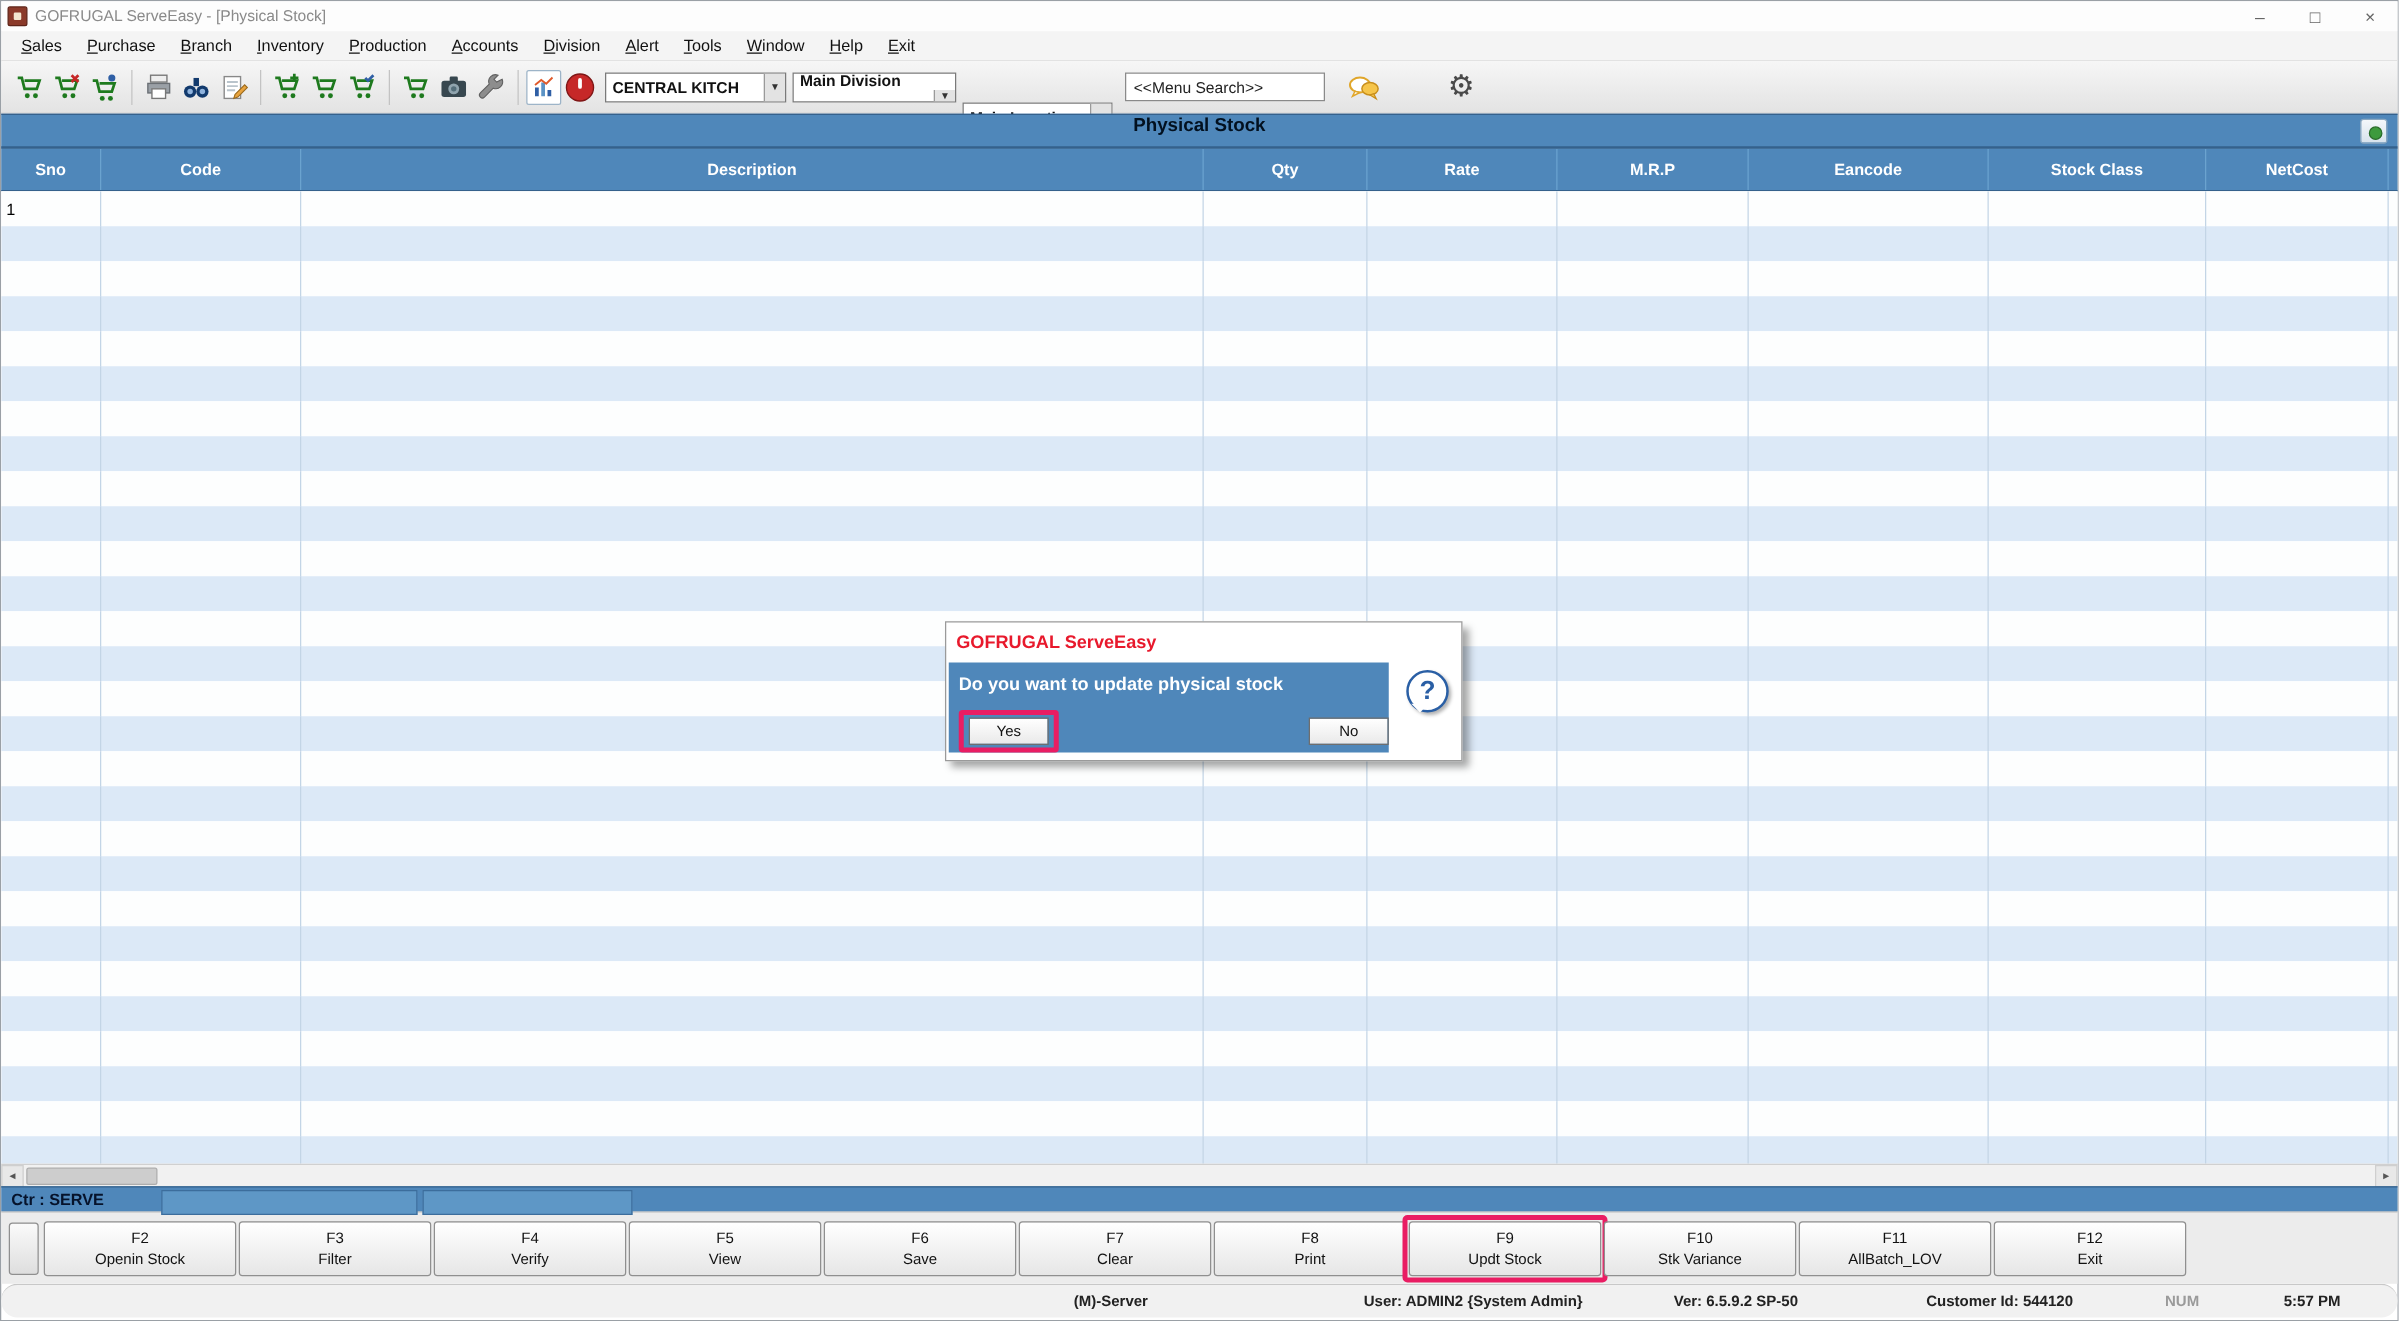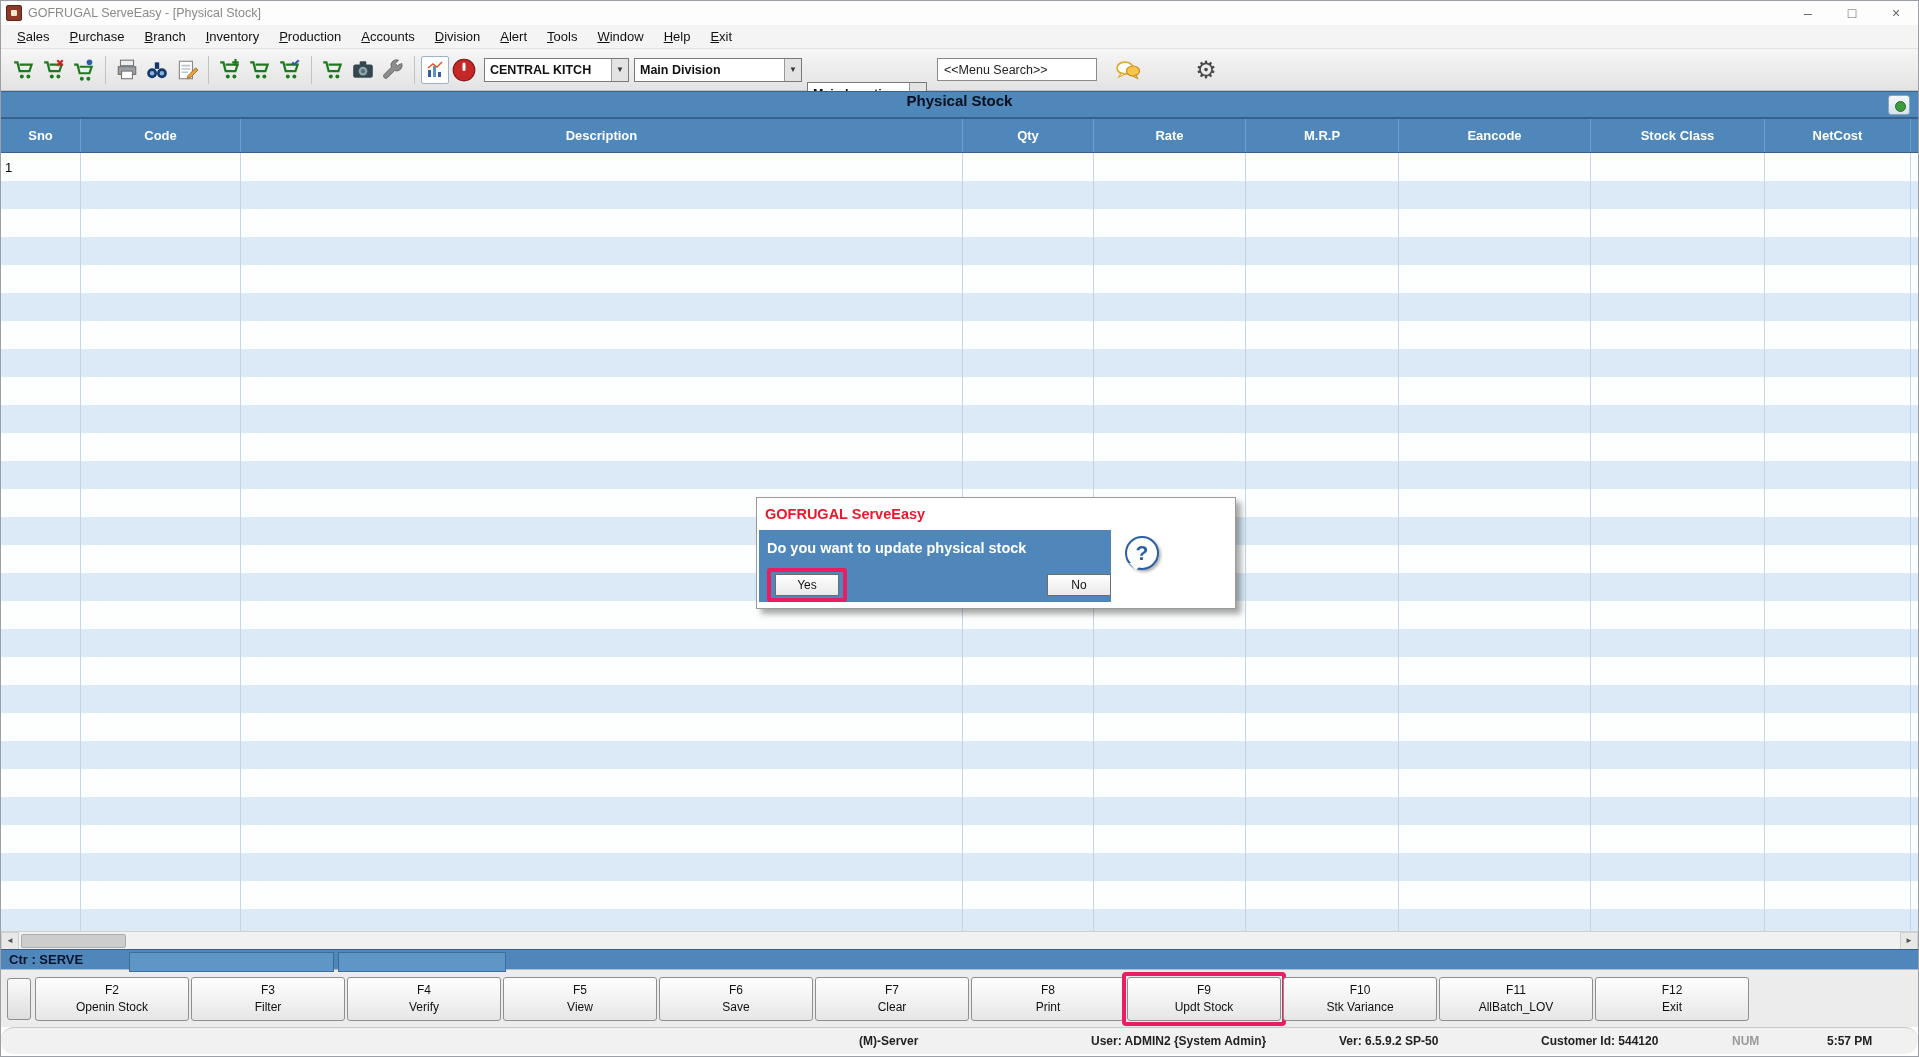--- a/index.html
+++ b/index.html
@@ -72,21 +72,21 @@
   .fkey{width:154px;height:44px;margin-right:2px;background:linear-gradient(#ffffff,#e6e6e6);border:1px solid #8f8f8f;border-radius:3px;display:flex;flex-direction:column;align-items:center;justify-content:center;font-size:12px;color:#111;line-height:1.35;cursor:default;flex:none;position:relative;}
   .fkey.hl::after{content:"";position:absolute;inset:-6px;border:4px solid var(--hl);border-radius:4px;pointer-events:none;}
 
   
   .statusbar{height:27px;background:#f1f1f1;border-top:1px solid #c8c8c8;position:relative;flex:none;font-size:12px;color:#222;border-radius:13px;}
   .statusbar span{position:absolute;top:6px;font-weight:700;white-space:nowrap;}
   .st-server{left:858px;} .st-user{left:1090px;} .st-ver{left:1338px;}
   .st-cust{left:1540px;} .st-num{left:1731px;color:#9a9a9a;} .st-time{left:1826px;}
 
   
-  .dialog{position:absolute;left:755px;top:496px;width:480px;height:112px;background:#fff;border:1px solid #9a9a9a;box-shadow:5px 5px 6px rgba(0,0,0,.35);z-index:20;}
+  .dialog{position:absolute;left:755px;top:496px;width:414px;height:112px;background:#fff;border:1px solid #9a9a9a;box-shadow:5px 5px 6px rgba(0,0,0,.35);z-index:20;}
   .dialog-title{height:32px;line-height:32px;padding-left:8px;color:var(--dlg-red);font-weight:700;font-size:14.5px;}
   .dialog-body{position:absolute;left:2px;top:32px;width:352px;height:72px;background:var(--accent);}
   .dialog-msg{position:absolute;left:8px;top:10px;color:#fff;font-weight:700;font-size:14.5px;white-space:nowrap;}
   .dlg-btn{position:absolute;bottom:6px;height:22px;background:linear-gradient(#ffffff,#e9e9e9);border:1px solid #6e6e6e;font-size:12px;color:#111;cursor:default;}
   .dlg-btn.yes{left:16px;width:64px;}
   .dlg-btn.no{left:288px;width:64px;}
   .yes-hl{position:absolute;left:8px;top:38px;width:80px;height:34px;border:4px solid var(--hl);border-radius:3px;pointer-events:none;}
   .q-bubble{position:absolute;left:368px;top:38px;width:34px;height:34px;background:#fff;border:2px solid #2a5fa5;border-radius:50%;display:flex;align-items:center;justify-content:center;color:#2a5fa5;font-weight:700;font-size:21px;box-shadow:2px 2px 3px rgba(0,0,0,.3);}
   .q-bubble::after{content:"";position:absolute;left:2px;bottom:-9px;width:0;height:0;border:7px solid transparent;border-top-color:#fff;}
 </style>
@@ -226,21 +226,21 @@
       <svg width="26" height="26" viewBox="0 0 24 24">
           <circle cx="12" cy="12" r="10" fill="#c62828" stroke="#7f1616"></circle>
           <rect x="10.6" y="5" width="2.8" height="8" rx="1.4" fill="#fff"></rect>
         </svg>
     </span>
 
     <div class="combo" style="width:145px;">
       <span class="combo-text">CENTRAL KITCH</span>
       <span class="combo-arrow" style="margin-left:auto;">▼</span>
     </div>
-    <div class="combo" style="width:168px;">
+    <div class="combo" style="width:131px;flex-direction:column;">
       <span class="combo-text">Main Division</span>
       <span class="combo-arrow" style="margin-left:auto;">▼</span>
     </div>
     <div class="combo" style="width:120px;margin-top:48px;">
       <span class="combo-text">Main Location</span>
       <span class="combo-arrow" style="margin-left:auto;">▼</span>
     </div>
 
     <input class="menu-search" value="&lt;&lt;Menu Search&gt;&gt;" style="">
 

